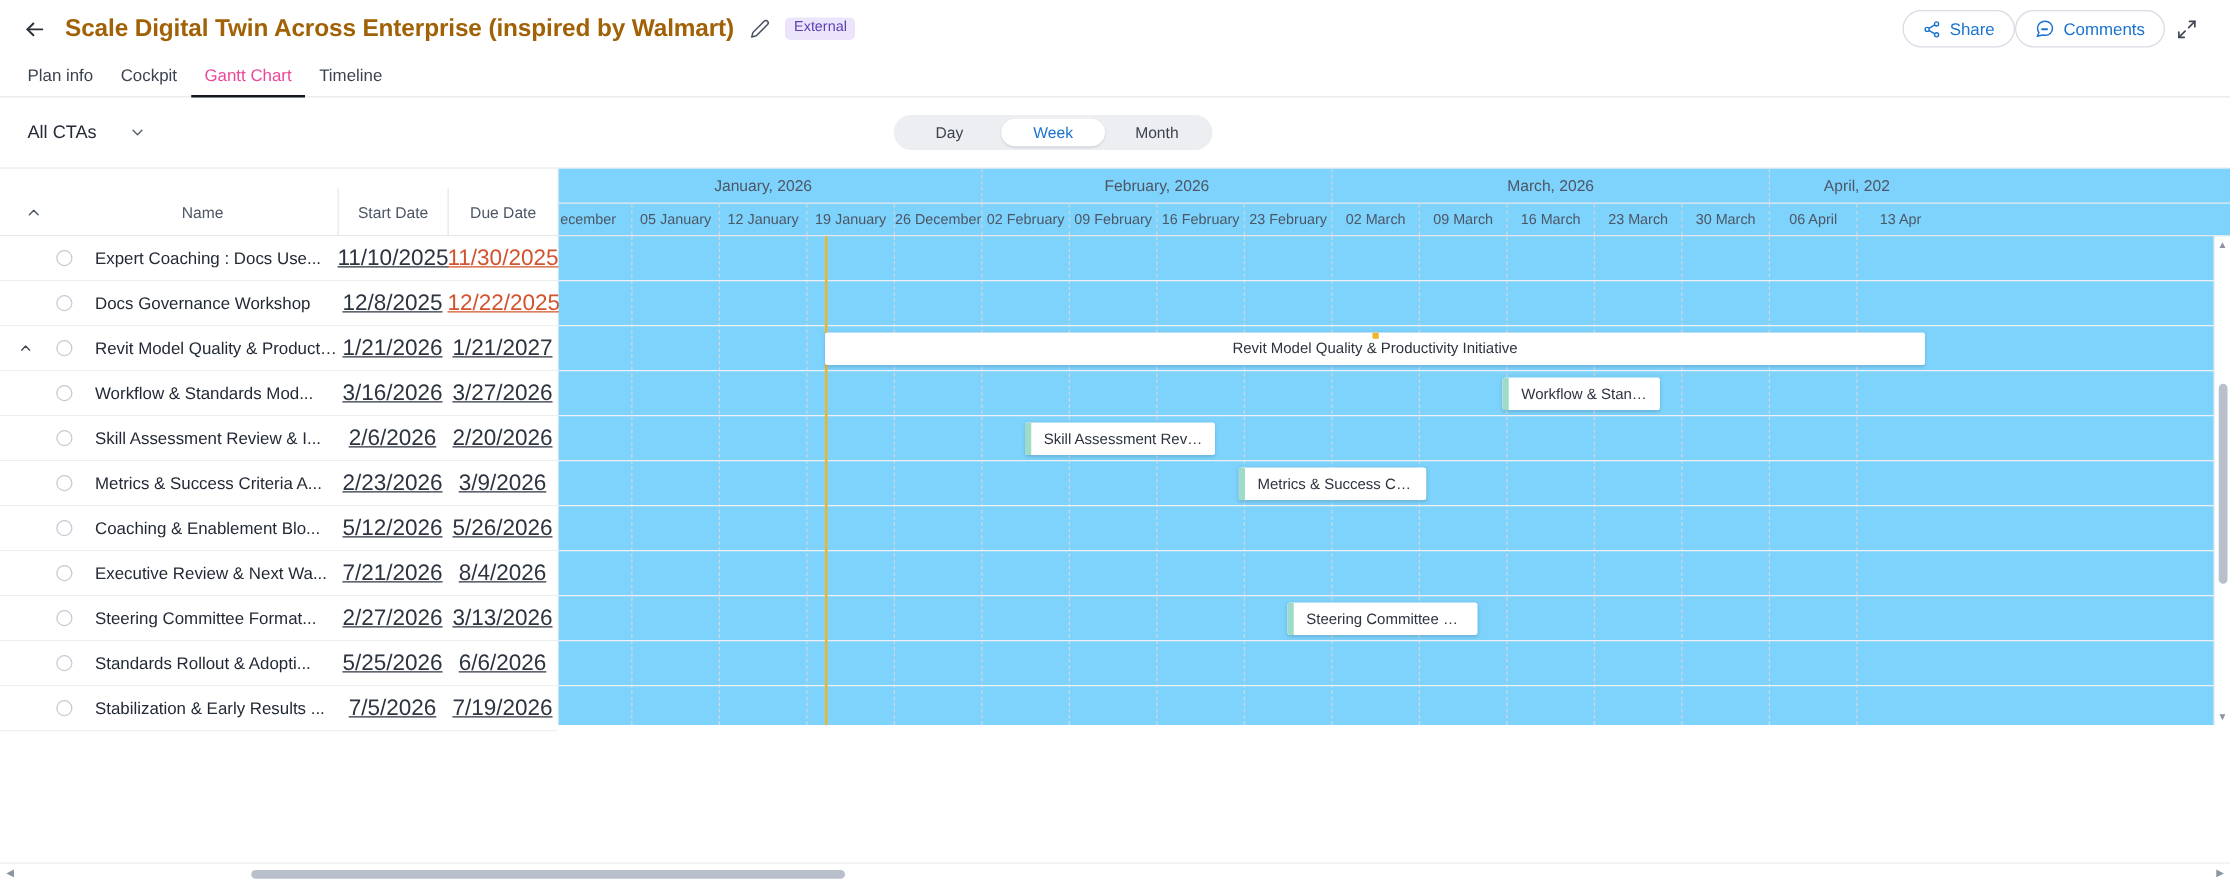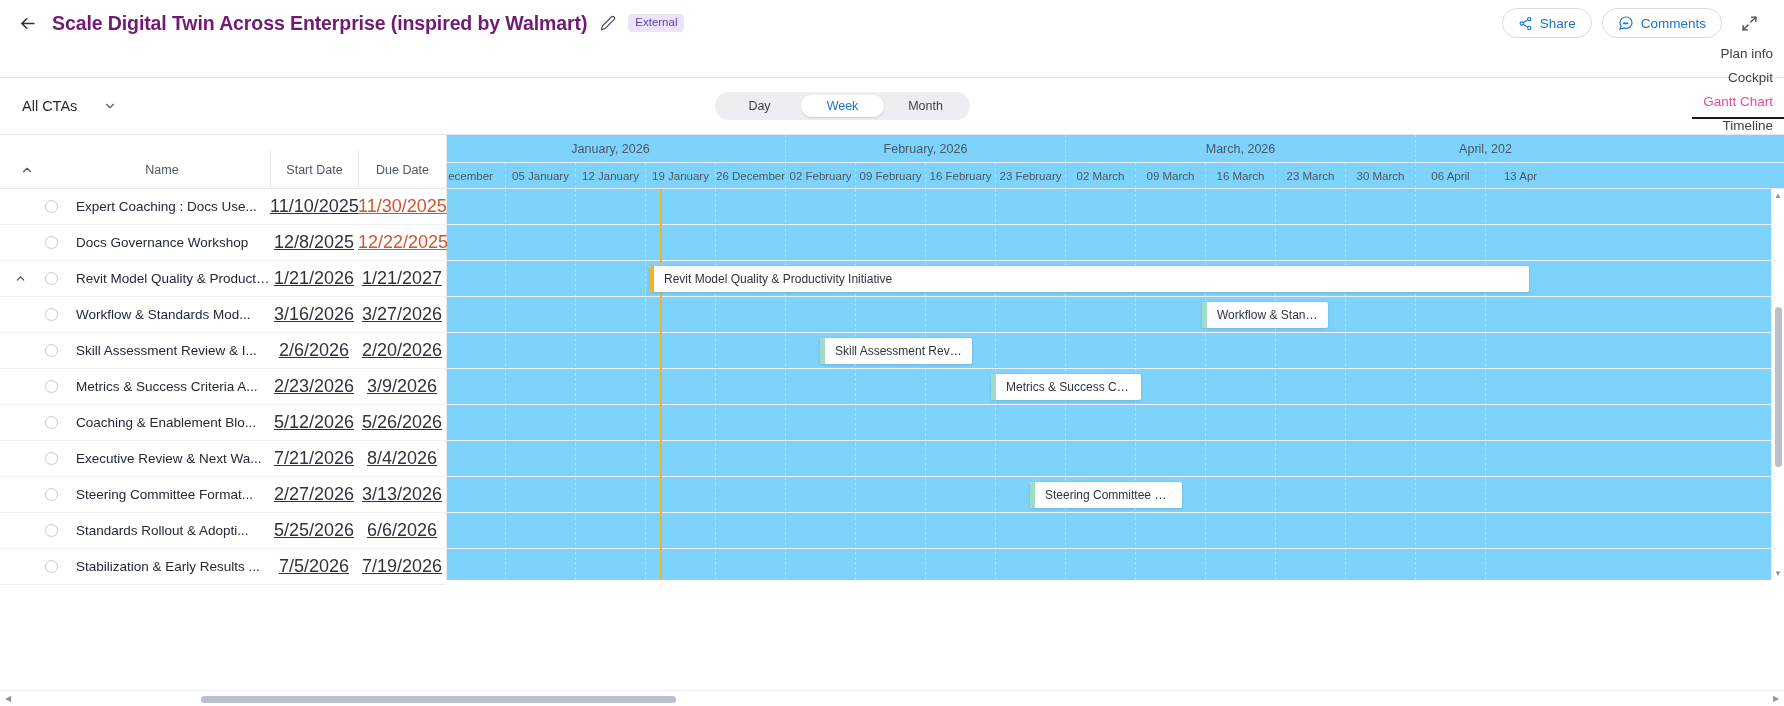--- a/index.html
+++ b/index.html
@@ -23,21 +23,21 @@
     width: 26px; height: 26px;
     display: flex; align-items: center; justify-content: center;
     color: #2b3038; cursor: pointer;
     flex: 0 0 auto;
   }
   .back-btn svg { display: block; }
   .plan-title {
     font-size: 19.5px;
     font-weight: bold;
     letter-spacing: -0.1px;
-    color: #701a75;
+    color: #a16207;
     margin-left: 12px;
     white-space: nowrap;
   }
   .edit-icon {
     margin-left: 12px;
     width: 18px; height: 18px;
     color: #4a5160;
     display: flex; align-items: center; justify-content: center;
     cursor: pointer;
   }
@@ -46,21 +46,21 @@
     background: #ece4fb;
     color: #5b3fb3;
     font-size: 11.5px;
     border-radius: 4px;
     padding: 3px 7px 4px;
     line-height: 1;
     white-space: nowrap;
   }
   .topbar-right {
     margin-left: auto;
-    display: flex; align-items: center; gap: 10px;
+    display: flex; align-items: center; 
   }
   .pill-btn {
     display: flex; align-items: center; gap: 7px;
     border: 1px solid #d7dce4;
     border-radius: 18px;
     height: 30px;
     padding: 0 15px;
     background: #fff;
     color: #1a73d0;
     font-size: 13.5px;
@@ -75,21 +75,20 @@
   }
 
   
   .tabbar {
     display: flex;
     align-items: flex-end;
     gap: 0;
     padding: 0 0 0 11px;
     border-bottom: 1px solid #e4e7ec;
     height: 32px;
-    flex-direction: column;
   }
   .tab {
     font-size: 13.5px;
     color: #3c4350;
     padding: 0 11px 9px;
     cursor: pointer;
     position: relative;
     white-space: nowrap;
   }
   .tab.active { color: #ec4899; font-weight: normal; }
@@ -585,21 +584,21 @@
           <div class="tl-rowline"></div>
           <div class="tl-rowline"></div>
           <div class="tl-rowline"></div>
           <div class="tl-rowline"></div>
           <div class="tl-rowline"></div>
           <div class="tl-rowline"></div>
           <div class="tl-rowline"></div>
         </div>
       <div class="today-line" id="today-line" style="left: 213px;"></div>
       <div class="bars" id="tl-bars">
-          <div class="bar" style="left: 202px; width: 880px; top: 77px;">
+          <div class="bar" style="left: 213px; width: 880px; top: 77px; flex-direction: column;">
             <span class="accent" style="background: rgb(240, 180, 41);"></span>
             <span class="txt">Revit Model Quality &amp; Productivity Initiative</span>
           </div>
           <div class="bar" style="left: 755px; width: 126px; top: 113px;">
             <span class="accent" style="background: rgb(159, 220, 200);"></span>
             <span class="txt">Workflow &amp; Standar...</span>
           </div>
           <div class="bar" style="left: 373px; width: 152px; top: 149px;">
             <span class="accent" style="background: rgb(159, 220, 200);"></span>
             <span class="txt">Skill Assessment Review ...</span>

